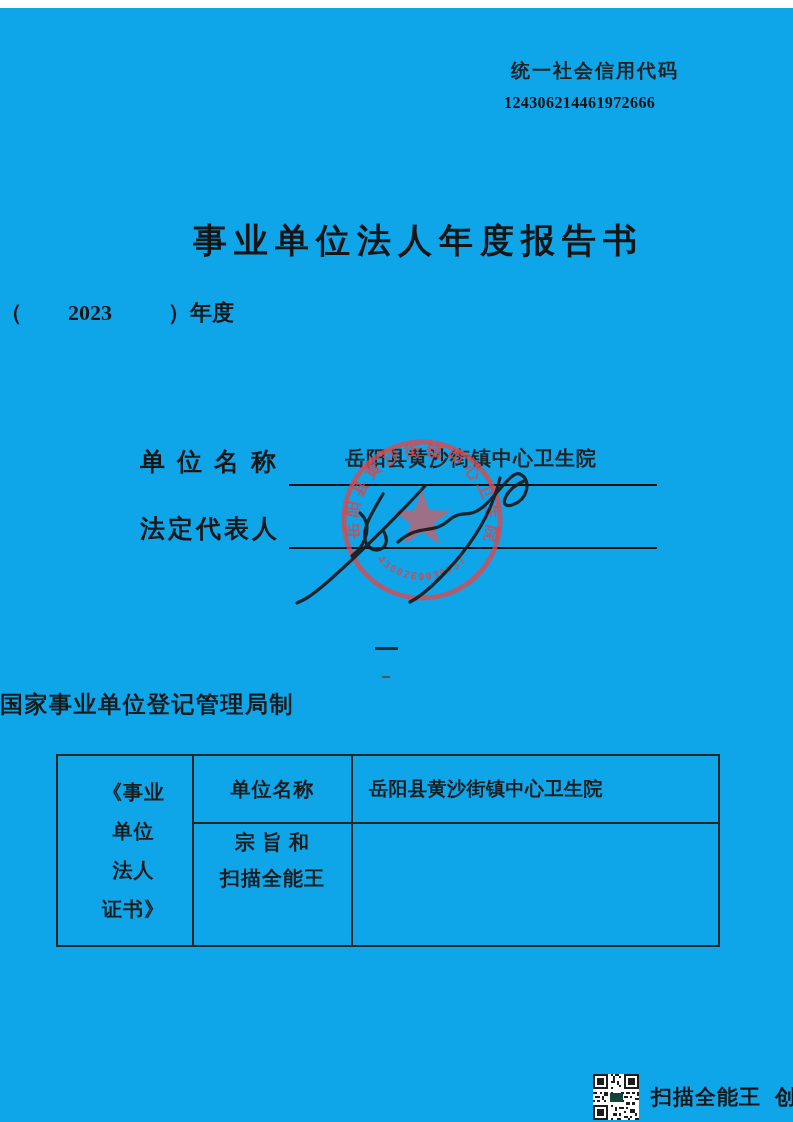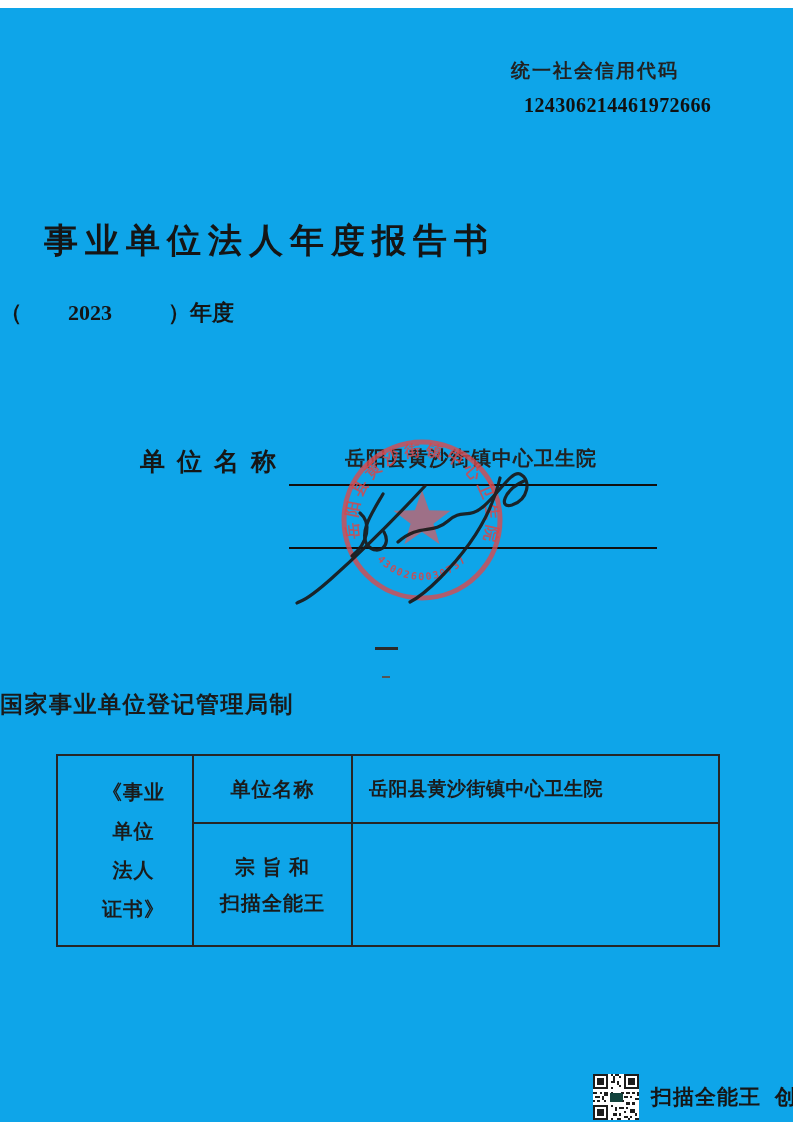--- a/index.html
+++ b/index.html
@@ -9,27 +9,27 @@
     position:relative; width:793px; height:1122px; margin:8px auto;
     background:#0ea5e9; overflow:hidden; color:#1c1c1c;
   }
 
   
   .credit-label {
     position:absolute; left:511px; top:50px; font-size:19px; font-weight:bold;
     letter-spacing:2px; color:#222;
   }
   .credit-code {
-    position:absolute; left:524px; top:86px; font-size:20px; font-weight:bold;
+    position:absolute; left:504px; top:86px; font-size:16px; font-weight:bold;
     letter-spacing:0.4px; color:#111;
   }
 
   
   .doc-title {
-    position:absolute; left:0; top:210px; width:100%; 
+    position:absolute; left:0; top:210px; width:100%; text-align:center;
     font-size:34px; font-weight:bold; letter-spacing:7px; color:#151515;
     font-family:"Liberation Sans","DejaVu Sans",sans-serif;
     padding-left:44px;
   }
   .year-line {
     position:absolute; left:0; top:290px; width:100%; text-align:left;
     font-size:22px; font-weight:bold; color:#151515;
   }
   .year-line .gap-l { display:inline-block; width:46px; }
   .year-line .gap-r { display:inline-block; width:56px; }
@@ -86,21 +86,21 @@
     display:flex; align-items:center; justify-content:center;
     font-size:20px; font-weight:bold; letter-spacing:1px;
   }
   .cell-value1 {
     border-bottom:2px solid #262626;
     display:flex; align-items:center; padding:0 16px;
     font-size:19px; font-weight:bold; letter-spacing:0.5px;
   }
   .cell-label2 {
     border-right:2px solid #262626;
-    display:flex; flex-direction:column; justify-content:center; align-items:center;
+    display:flex; flex-direction:column; align-items:center;
     font-size:20px; font-weight:bold; line-height:36px; letter-spacing:1px;
   }
   .cell-value2 {
     display:flex; align-items:center; padding:6px 14px;
     font-size:19px; font-weight:bold; line-height:1.55; letter-spacing:0.3px;
   }
 
   
   .watermark { position:absolute; left:593px; top:1066px; display:flex; align-items:center; }
   .wm-text {
@@ -120,20 +120,21 @@
   <div class="doc-title">事业单位法人年度报告书</div>
 
   <div class="year-line">
     <span>（</span><span class="gap-l"></span><span>2023</span><span class="gap-r"></span><span>）</span><span>年度</span>
   </div>
 
   <div class="field-label label-unit">单位名称</div>
   <div class="unit-value">岳阳县黄沙街镇中心卫生院</div>
   <div class="field-line line-1"></div>
 
+  <div class="field-label label-rep">法定代表人</div>
   <div class="field-line line-2"></div>
 
   <svg class="seal-svg" width="184" height="176" viewBox="0 0 184 176">
     <defs>
       <path id="sealTopArc" d="M 30 108 A 65 65 0 1 1 154 108" fill="none"></path>
       <path id="sealBottomArc" d="M 40 118 A 60 60 0 0 0 144 118" fill="none"></path>
     </defs>
     <circle cx="92" cy="88" r="78" fill="none" stroke="#d94a4d" stroke-width="5" opacity="0.8"></circle>
     <polygon points="92,58 99.1,78.3 120.5,78.7 103.4,91.7 109.6,112.3 92,100 74.4,112.3 80.6,91.7 63.5,78.7 84.9,78.3" fill="#db5a5c" opacity="0.7"></polygon>
     <text class="seal-ring-text" fill="#d4484c" opacity="0.85">

